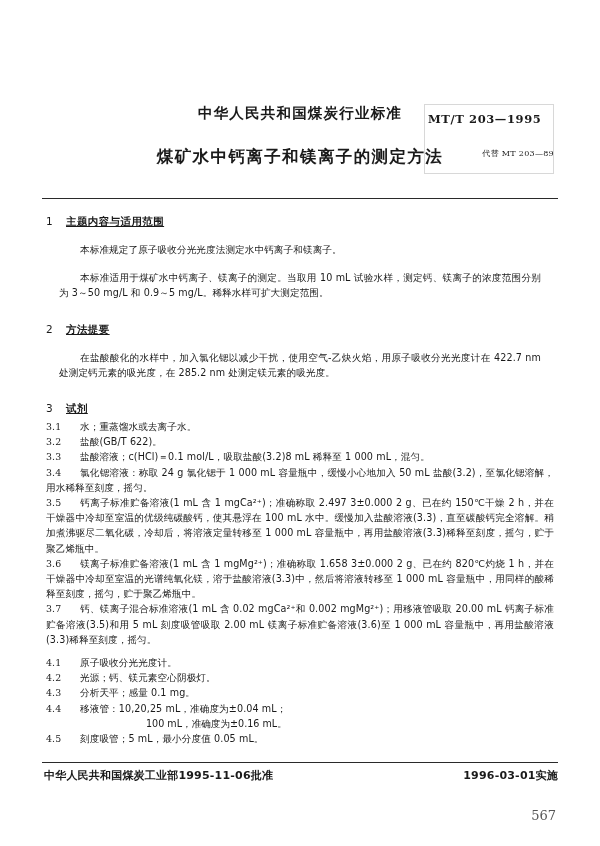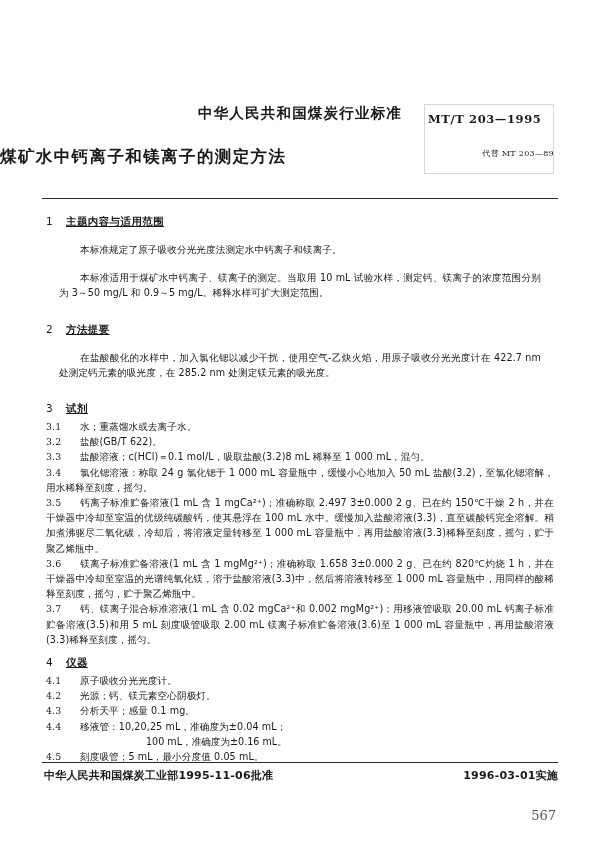--- a/index.html
+++ b/index.html
@@ -40,20 +40,21 @@
     font-size: 14.5px;
     font-weight: bold;
     letter-spacing: 1.2px;
     font-family: "DejaVu Sans", "Liberation Sans", sans-serif;
   }
   .std-title-line {
     position: absolute;
     left: 0;
     top: 42px;
     width: 600px;
+    text-align: center;
     font-size: 16.5px;
     font-weight: bold;
     letter-spacing: 1.4px;
   }
   .std-number-box {
     position: absolute;
     left: 424px;
     top: 96px;
     width: 130px;
     height: 70px;
@@ -237,23 +238,20 @@
     <p class="item"><span class="inum">3.1</span><span>水；重蒸馏水或去离子水。</span></p>
     <p class="item"><span class="inum">3.2</span><span>盐酸(GB/T 622)。</span></p>
     <p class="item"><span class="inum">3.3</span><span>盐酸溶液；c(HCl)＝0.1 mol/L，吸取盐酸(3.2)8 mL 稀释至 1 000 mL，混匀。</span></p>
     <p class="item"><span class="inum">3.4</span><span>氯化锶溶液：称取 24 g 氯化锶于 1 000 mL 容量瓶中，缓慢小心地加入 50 mL 盐酸(3.2)，至氯化锶溶解，用水稀释至刻度，摇匀。</span></p>
     <p class="item"><span class="inum">3.5</span><span>钙离子标准贮备溶液(1 mL 含 1 mgCa²⁺)；准确称取 2.497 3±0.000 2 g、已在约 150℃干燥 2 h，并在干燥器中冷却至室温的优级纯碳酸钙，使其悬浮在 100 mL 水中。缓慢加入盐酸溶液(3.3)，直至碳酸钙完全溶解。稍加煮沸驱尽二氧化碳，冷却后，将溶液定量转移至 1 000 mL 容量瓶中，再用盐酸溶液(3.3)稀释至刻度，摇匀，贮于聚乙烯瓶中。</span></p>
     <p class="item"><span class="inum">3.6</span><span>镁离子标准贮备溶液(1 mL 含 1 mgMg²⁺)；准确称取 1.658 3±0.000 2 g、已在约 820℃灼烧 1 h，并在干燥器中冷却至室温的光谱纯氧化镁，溶于盐酸溶液(3.3)中，然后将溶液转移至 1 000 mL 容量瓶中，用同样的酸稀释至刻度，摇匀，贮于聚乙烯瓶中。</span></p>
     <p class="item"><span class="inum">3.7</span><span>钙、镁离子混合标准溶液(1 mL 含 0.02 mgCa²⁺和 0.002 mgMg²⁺)；用移液管吸取 20.00 mL 钙离子标准贮备溶液(3.5)和用 5 mL 刻度吸管吸取 2.00 mL 镁离子标准贮备溶液(3.6)至 1 000 mL 容量瓶中，再用盐酸溶液(3.3)稀释至刻度，摇匀。</span></p>
 
     <div class="gap-m"></div>
 
-    <div class="sec-head">
-      <span class="num">4</span><span>仪器</span>
-    </div>
     <p class="item"><span class="inum">4.1</span><span>原子吸收分光光度计。</span></p>
     <p class="item"><span class="inum">4.2</span><span>光源；钙、镁元素空心阴极灯。</span></p>
     <p class="item"><span class="inum">4.3</span><span>分析天平；感量 0.1 mg。</span></p>
     <p class="item"><span class="inum">4.4</span><span>移液管：10,20,25 mL，准确度为±0.04 mL；</span></p>
     <p class="item-sub">100 mL，准确度为±0.16 mL。</p>
     <p class="item"><span class="inum">4.5</span><span>刻度吸管；5 mL，最小分度值 0.05 mL。</span></p>
 
   </div>
 
 

